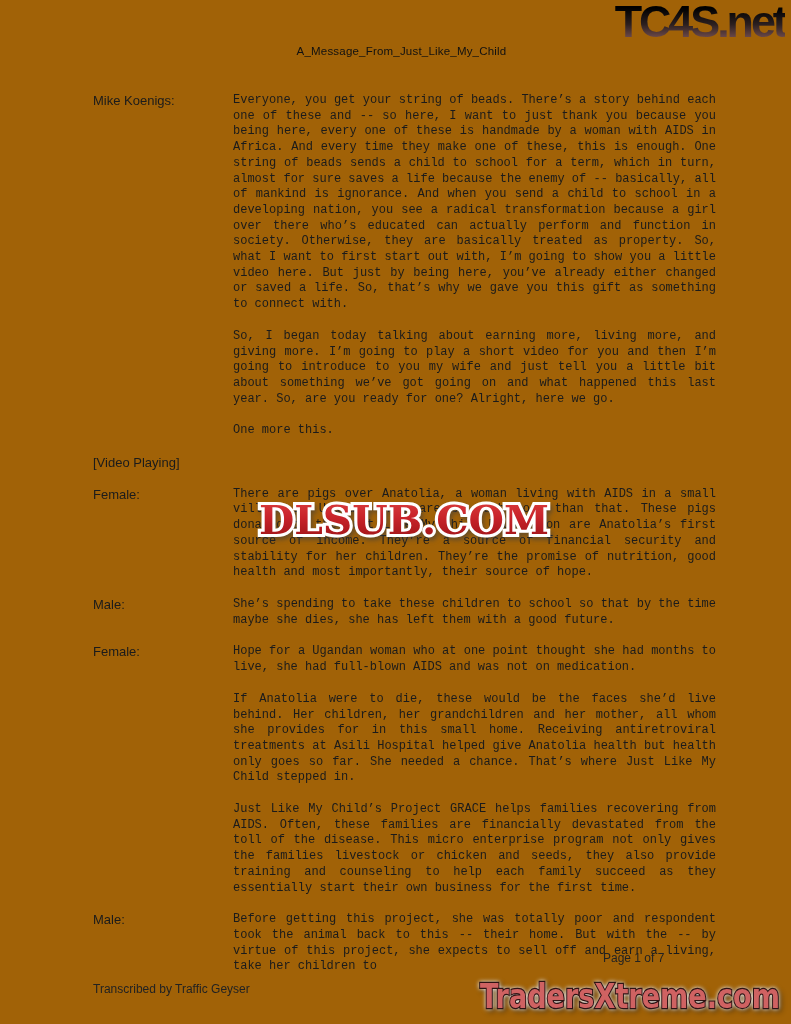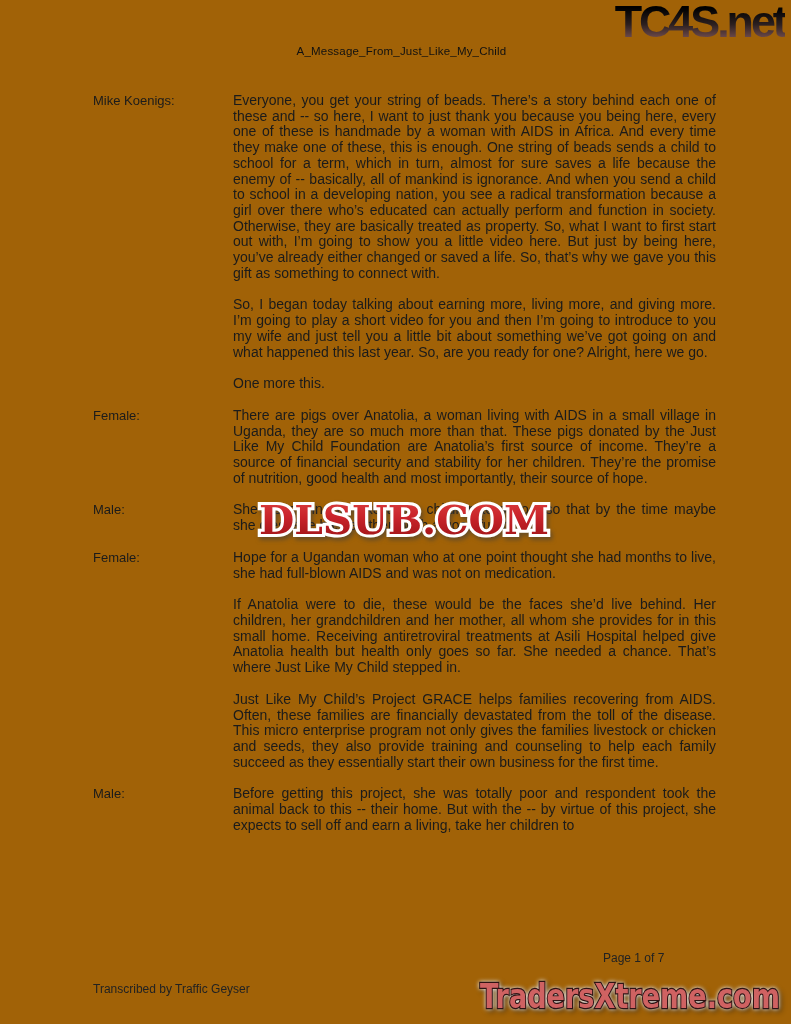--- a/index.html
+++ b/index.html
@@ -34,22 +34,23 @@
   }
   .entry{display:flex;margin-bottom:16px;}
   .speaker{
     flex:0 0 140px;
     font-size:13px;line-height:15.7px;
     white-space:nowrap;
   }
   .paras{flex:1 1 auto;min-width:0;}
   .paras p{
     margin:0 0 16px 0;
-    font-size:14px;line-height:15.7px;
+    font-size:12px;line-height:15.7px;
     text-align:justify;
+    font-family:Liberation Mono, monospace;
   }
   .paras p:last-child{margin-bottom:0;}
   
   .watermark{
     position:absolute;left:251px;top:492px;width:306px;height:56px;
     pointer-events:none;
   }
   
   .footer-left{
     position:absolute;top:982px;left:93px;
@@ -74,20 +75,24 @@
   <div class="doc-title">A_Message_From_Just_Like_My_Child</div>
 
   <div class="transcript">
       <div class="entry">
         <div class="speaker">Mike Koenigs:</div>
         <div class="paras">
           <p>Everyone, you get your string of beads.  There’s a story behind each one of these and -- so here, I want to just thank you because you being here, every one of these is handmade by a woman with AIDS in Africa.  And every time they make one of these, this is enough.  One string of beads sends a child to school for a term, which in turn, almost for sure saves a life because the enemy of -- basically, all of mankind is ignorance.  And when you send a child to school in a developing nation, you see a radical transformation because a girl over there who’s educated can actually perform and function in society.  Otherwise, they are basically treated as property.  So, what I want to first start out with, I’m going to show you a little video here.  But just by being here, you’ve already either changed or saved a life.  So, that’s why we gave you this gift as something to connect with.</p>
           <p>So, I began today talking about earning more, living more, and giving more.  I’m going to play a short video for you and then I’m going to introduce to you my wife and just tell you a little bit about something we’ve got going on and what happened this last year.  So, are you ready for one?  Alright, here we go.</p>
           <p>One more this.</p>
         </div>
+      </div>
+      <div class="entry">
+        <div class="speaker">[Video Playing]</div>
+        <div class="paras"></div>
       </div>
       <div class="entry">
         <div class="speaker">Female:</div>
         <div class="paras">
           <p>There are pigs over Anatolia, a woman living with AIDS in a small village in Uganda, they are so much more than that.  These pigs donated by the Just Like My Child Foundation are Anatolia’s first source of income.  They’re a source of financial security and stability for her children.  They’re the promise of nutrition, good health and most importantly, their source of hope.</p>
         </div>
       </div>
       <div class="entry">
         <div class="speaker">Male:</div>
         <div class="paras">

